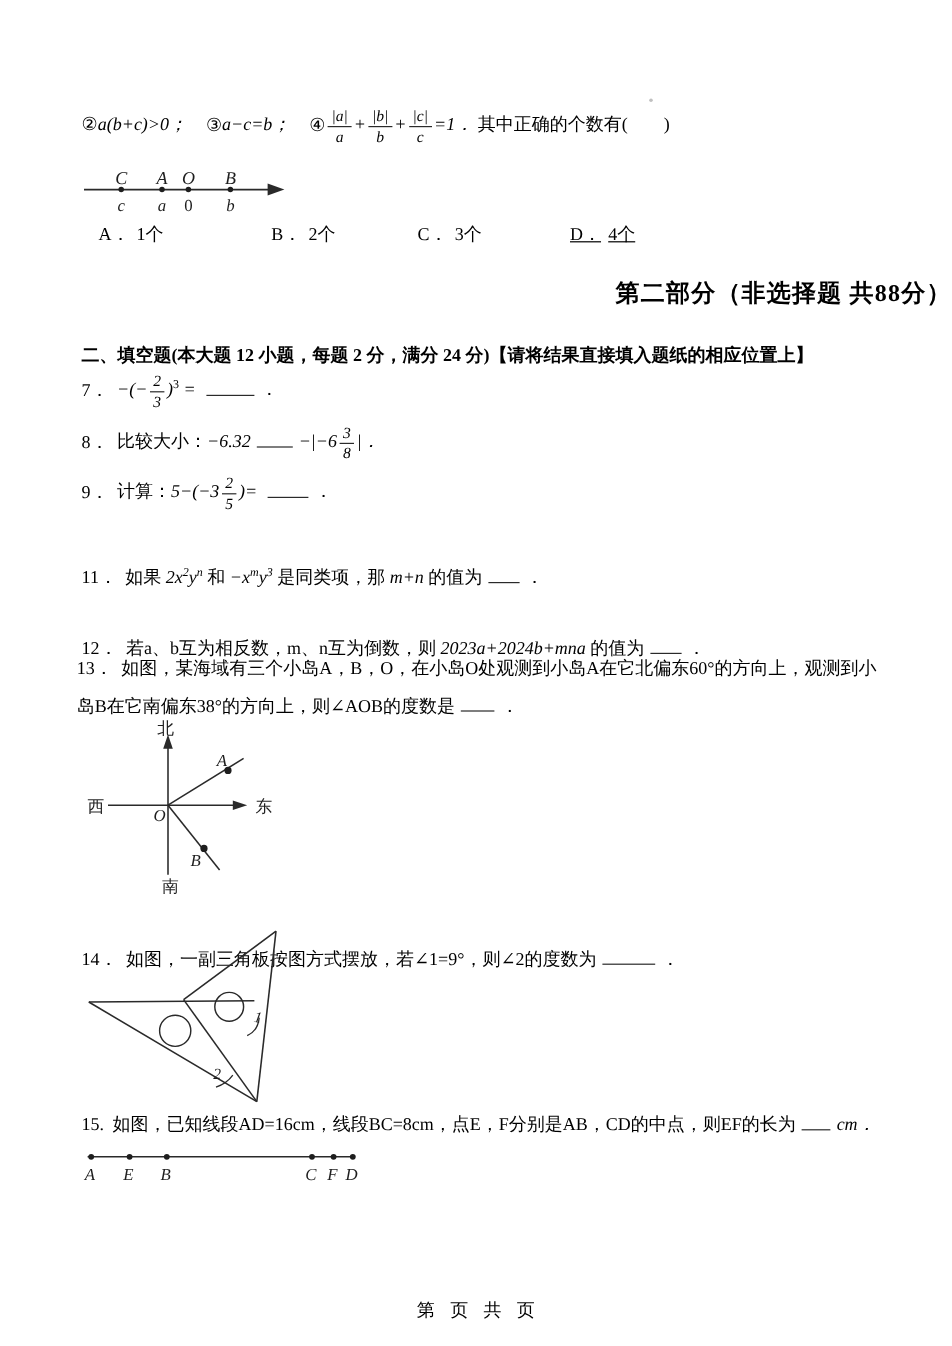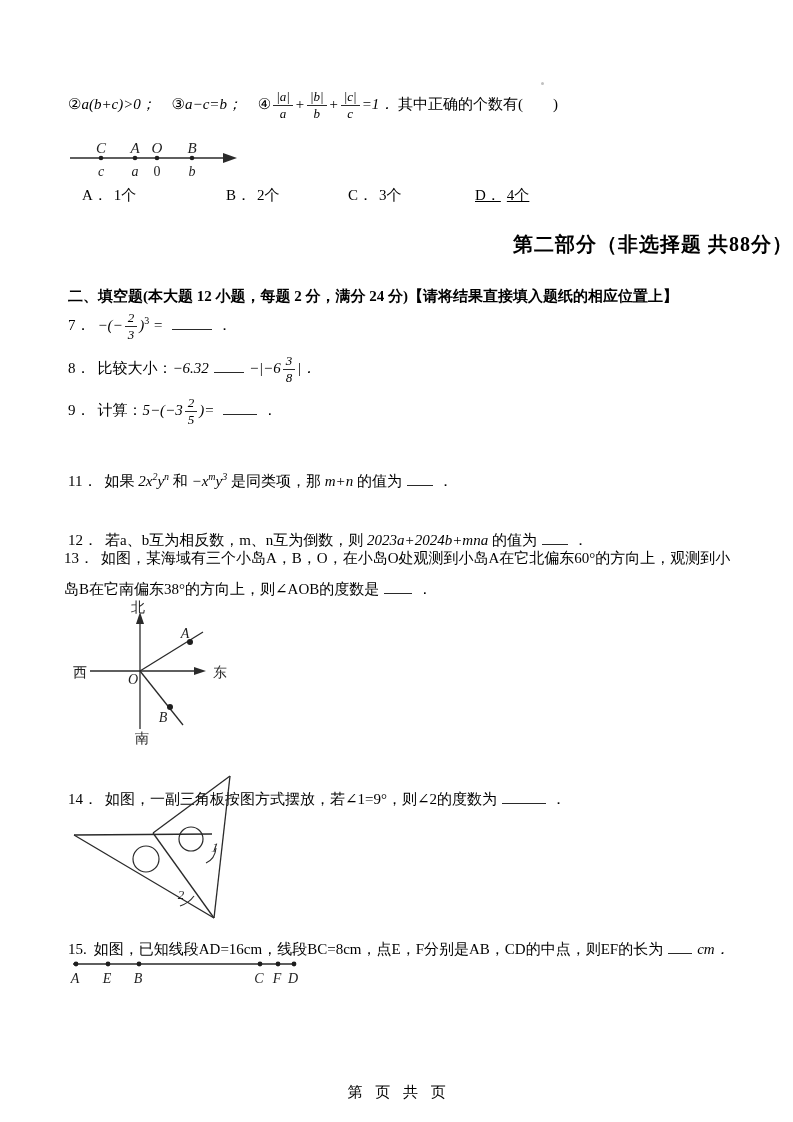--- a/index.html
+++ b/index.html
@@ -144,21 +144,21 @@
     <line x1="89" y1="63" x2="150" y2="148" stroke-width="1.3"></line>
     <line x1="10" y1="65" x2="150" y2="148" stroke-width="1.3"></line>
     <circle class="hole" cx="127" cy="69" r="12" stroke-width="1.2"></circle>
     <circle class="hole" cx="82" cy="89" r="13" stroke-width="1.2"></circle>
     <path d="M 142,93 Q 151,89 152,78" stroke-width="1.1"></path>
     <path d="M 116,136 Q 125,133 130,126" stroke-width="1.1"></path>
     <text class="it" x="151" y="82" font-size="13" text-anchor="middle" transform="rotate(10 151 78)">1</text>
     <text class="it" x="117" y="129" font-size="13" text-anchor="middle">2</text>
   </svg>
 
-  <div class="abs" style="left:68px; top:928px; width:700px;margin-top:12px;">
+  <div class="abs" style="left:68px; top:928px; width:700px;">
     <span class="qnum">15.</span><span>如图，已知线段AD=16cm，线段BC=8cm，点E，F分别是AB，CD的中点，则EF的长为</span><span class="blank" style="width:24px;"></span><span class="m">cm．</span>
   </div>
 
   <svg class="abs" style="left:64px; top:950px;" width="240" height="38" viewBox="0 0 240 38">
     <line x1="9" y1="14" x2="232" y2="14" stroke-width="1.3"></line>
     <circle class="dot" cx="12" cy="14" r="2.4"></circle>
     <circle class="dot" cx="44" cy="14" r="2.4"></circle>
     <circle class="dot" cx="75" cy="14" r="2.4"></circle>
     <circle class="dot" cx="196" cy="14" r="2.4"></circle>
     <circle class="dot" cx="214" cy="14" r="2.4"></circle>

